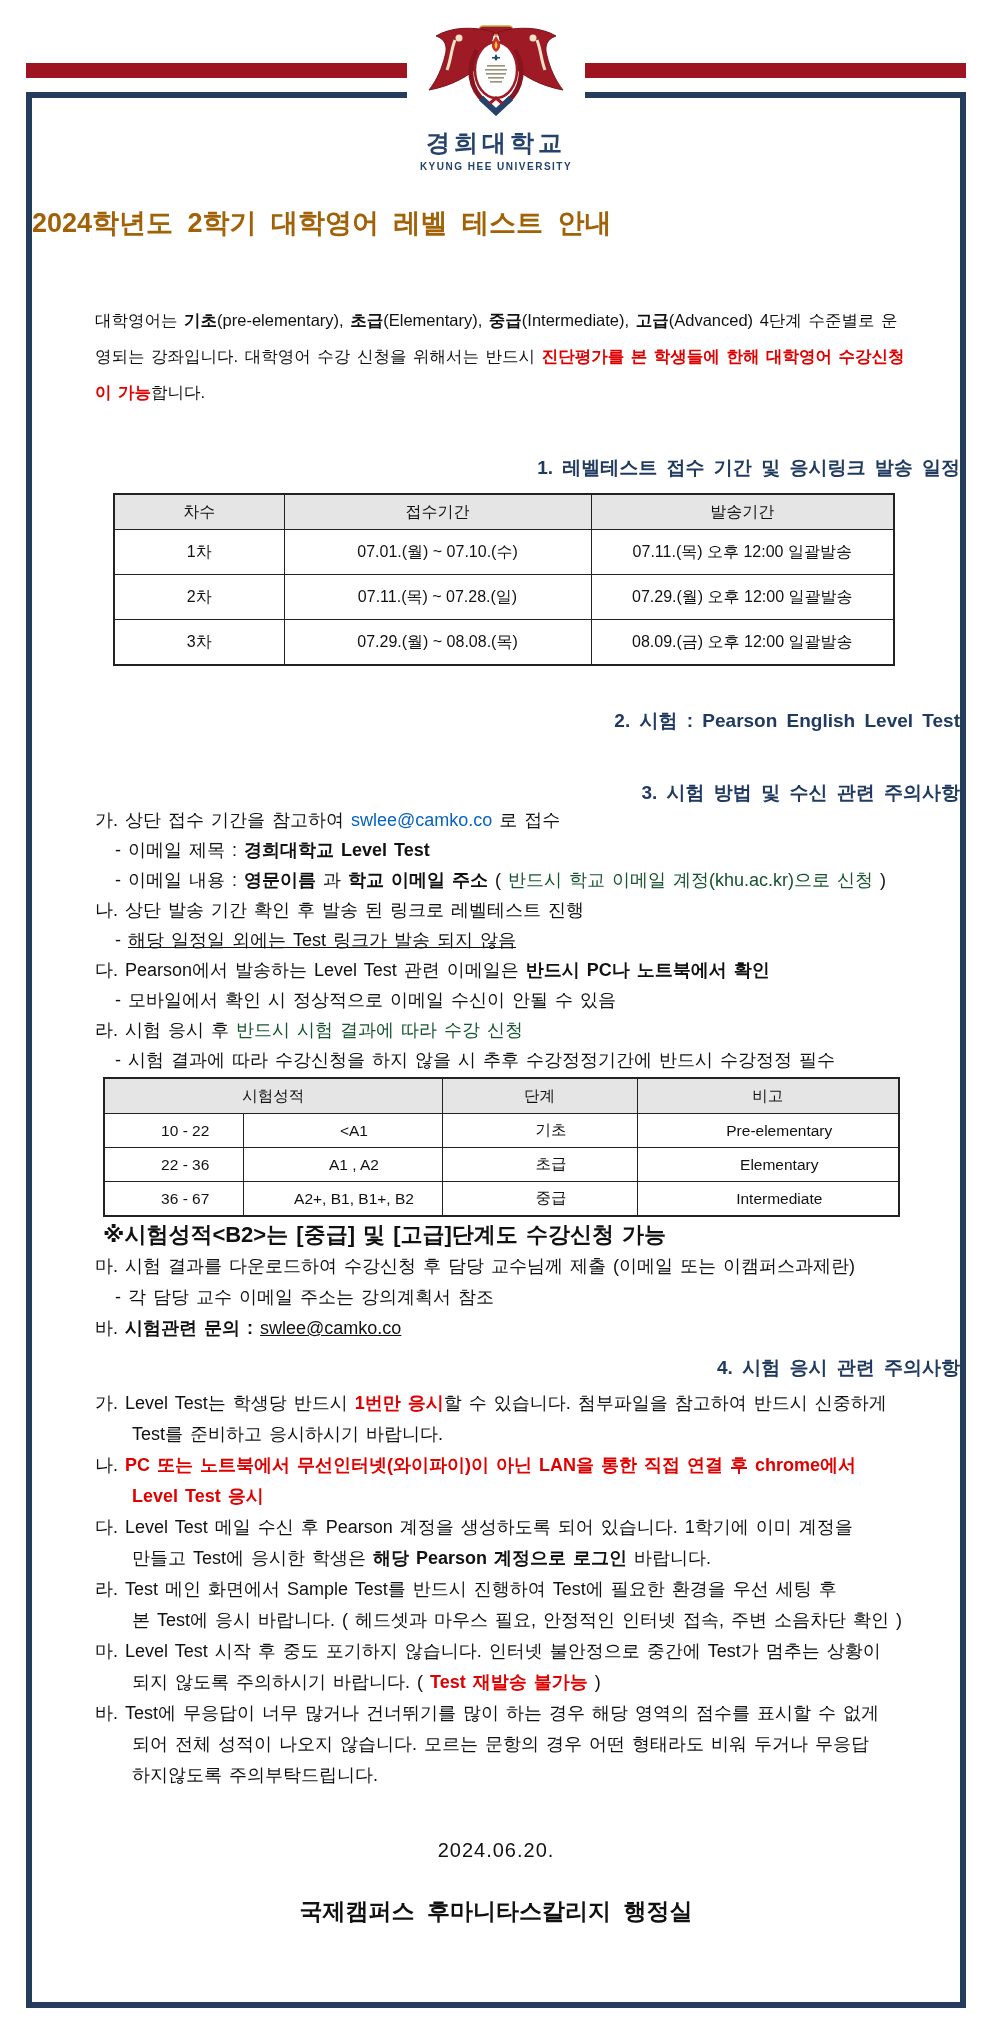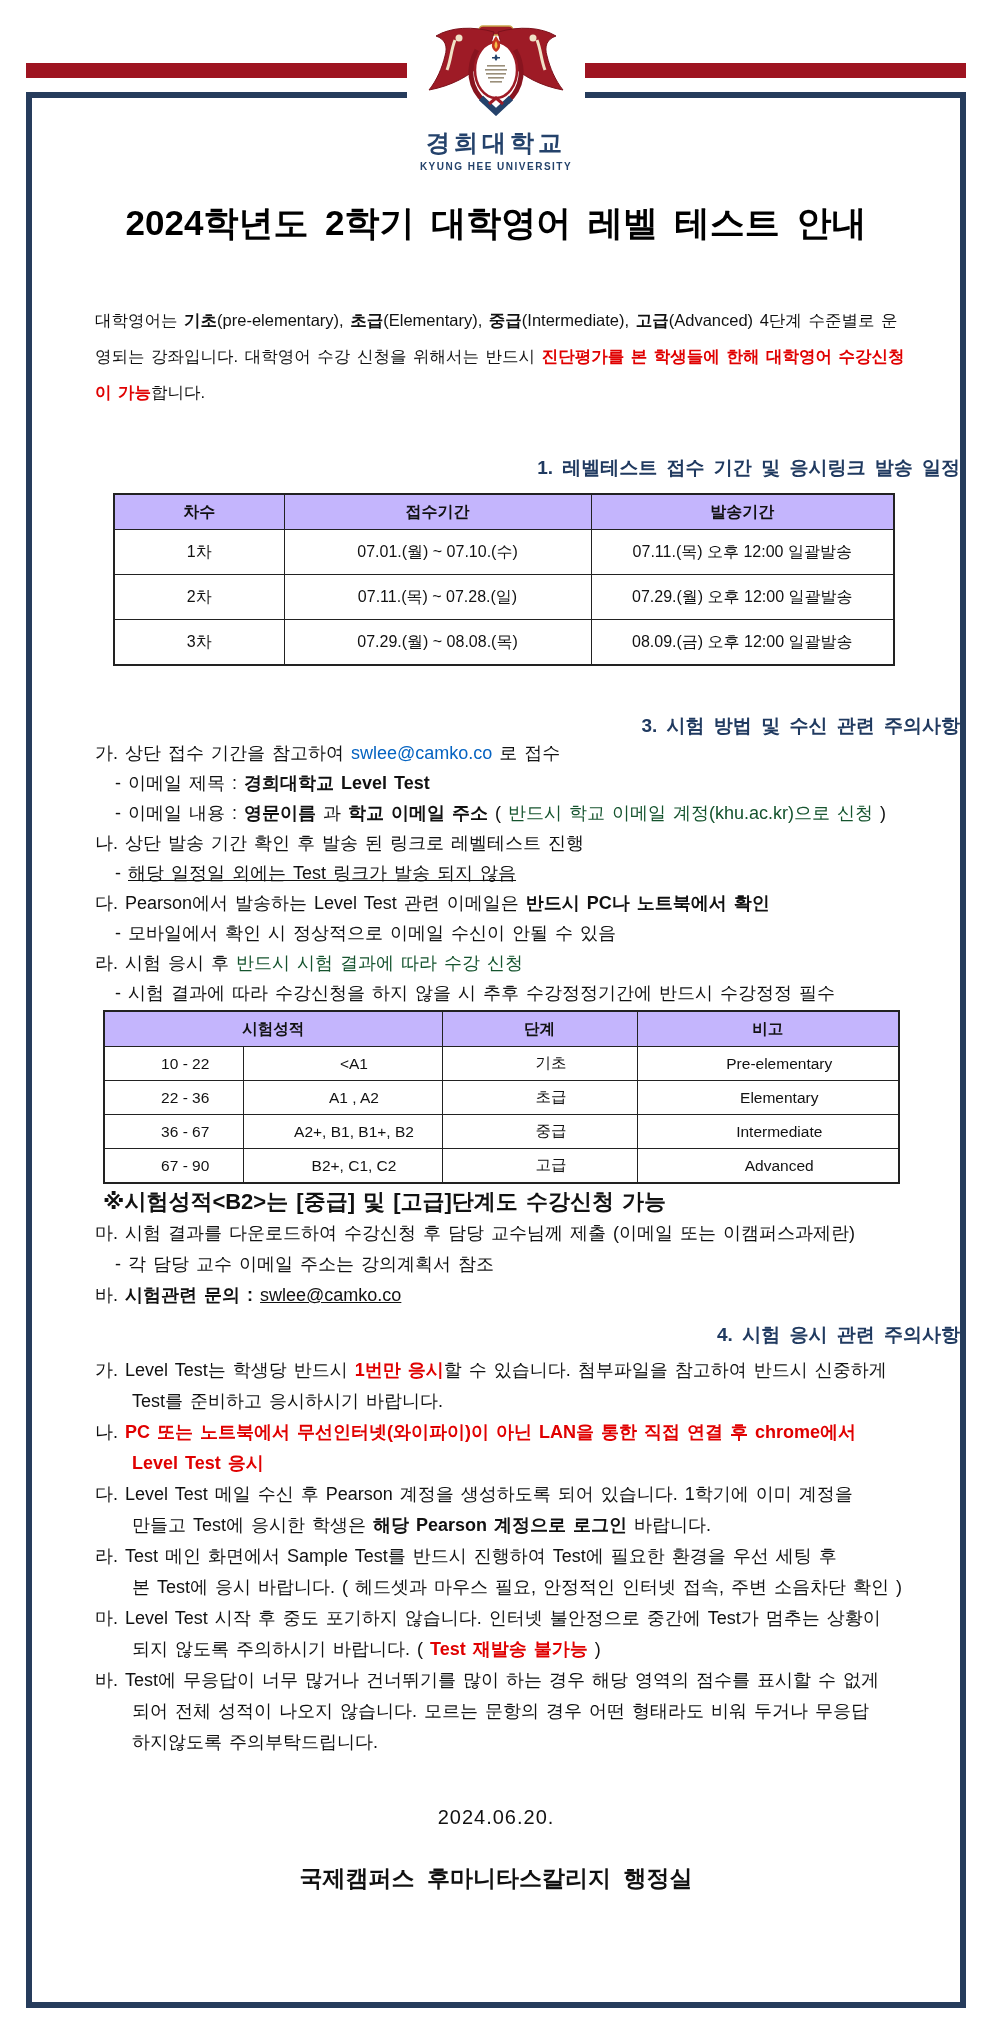--- a/index.html
+++ b/index.html
@@ -10,34 +10,34 @@
   .red-bar{position:absolute;left:26px;top:63px;width:940px;height:15px;background:#9e1421;z-index:1;}
   .content-box{position:absolute;left:26px;top:92px;width:940px;height:1916px;box-sizing:border-box;
                border:6px solid #263c5c;display:flex;flex-direction:column;align-items:stretch;z-index:0;}
   .crest-badge{position:absolute;top:24px;left:50%;transform:translateX(-50%);
                background:#fff;padding:0 14px;z-index:2;line-height:0;}
 
   .univ-kr{margin-top:30px;text-align:center;color:#24426b;font-weight:bold;font-size:24px;
            letter-spacing:4px;line-height:30px;}
   .univ-en{margin-top:2px;text-align:center;color:#24426b;font-weight:bold;font-size:10px;
            letter-spacing:1.5px;line-height:14px;}
-  .doc-title{margin-top:32px;text-align:center;color:#000000;font-size:35px;font-weight:bold;
+  .doc-title{margin-top:32px;color:#a16207;font-size:27px;font-weight:bold;
              line-height:34px;word-spacing:7px;}
 
   .intro{margin:62px 50px 0 63px;font-size:16.5px;line-height:36px;word-spacing:2px;}
 
   .sec-h{margin-left:36px;color:#203a60;font-size:19px;font-weight:bold;line-height:24px;word-spacing:4px;text-align:right;}
   .h-s1{margin-top:46px;}
   .h-s2{margin-top:43px;}
   .h-s3{margin-top:48px;}
   .h-s4{margin-top:12px;}
 
   table{border-collapse:collapse;table-layout:fixed;align-self:flex-start;}
   th,td{border:1px solid #222;text-align:center;padding:0;overflow:hidden;white-space:nowrap;}
-  th{background:#c4b5fd;font-weight:bold;}
+  th{background:#e5e5e5;font-weight:normal;}
   .t1{width:780px;margin:13px 0 0 81px;font-size:16px;border:2px solid #222;}
   .t1 th{height:34px;}
   .t1 td{height:44px;}
   .t2{width:795px;margin:2px 0 0 71px;font-size:15.5px;border:2px solid #222;}
   .t2 th{height:34px;}
   .t2 td{height:33px;padding-left:23px;}
 
   .lines{margin-left:63px;font-size:18px;word-spacing:2px;}
   .ln{line-height:30px;white-space:nowrap;}
   #s3b-lines{margin-top:4px;}
@@ -125,20 +125,21 @@
             <td>07.29.(월) 오후 12:00 일괄발송</td>
           </tr>
           <tr>
             <td>3차</td>
             <td>07.29.(월) ~ 08.08.(목)</td>
             <td>08.09.(금) 오후 12:00 일괄발송</td>
           </tr>
         </tbody>
       </table>
 
+    <div class="sec-h h-s2">2. 시험 : Pearson English Level Test</div>
 
     <div class="sec-h h-s3">3. 시험 방법 및 수신 관련 주의사항</div>
     <div class="lines" id="s3a-lines">
         <div class="ln ind0"><span class="sg-n">가. 상단 접수 기간을 참고하여 </span><span class="sg-bl">swlee@camko.co</span><span class="sg-n"> 로 접수</span></div>
         <div class="ln ind1"><span class="sg-n">- 이메일 제목 : </span><span class="sg-b">경희대학교 Level Test</span></div>
         <div class="ln ind1"><span class="sg-n">- 이메일 내용 : </span><span class="sg-b">영문이름</span><span class="sg-n"> 과 </span><span class="sg-b">학교 이메일 주소</span><span class="sg-n"> ( </span><span class="sg-r">반드시 학교 이메일 계정(khu.ac.kr)으로 신청</span><span class="sg-n"> )</span></div>
         <div class="ln ind0"><span class="sg-n">나. 상단 발송 기간 확인 후 발송 된 링크로 레벨테스트 진행</span></div>
         <div class="ln ind1"><span class="sg-n">- </span><span class="sg-u">해당 일정일 외에는 Test 링크가 발송 되지 않음 </span></div>
         <div class="ln ind0"><span class="sg-n">다. Pearson에서 발송하는 Level Test 관련 이메일은 </span><span class="sg-b">반드시 PC나 노트북에서 확인</span></div>
         <div class="ln ind1"><span class="sg-n">- 모바일에서 확인 시 정상적으로 이메일 수신이 안될 수 있음</span></div>
@@ -171,26 +172,20 @@
             <td>22 - 36</td>
             <td>A1 , A2</td>
             <td>초급</td>
             <td>Elementary</td>
           </tr>
           <tr>
             <td>36 - 67</td>
             <td>A2+, B1, B1+, B2</td>
             <td>중급</td>
             <td>Intermediate</td>
-          </tr>
-          <tr>
-            <td>67 - 90</td>
-            <td>B2+, C1, C2</td>
-            <td>고급</td>
-            <td>Advanced</td>
           </tr>
         </tbody>
       </table>
     <div class="score-note"><span class="sg-b">※시험성적&lt;B2&gt;는 [중급] 및 [고급]단계도 수강신청 가능</span></div>
     <div class="lines" id="s3b-lines">
         <div class="ln ind0"><span class="sg-n">마. 시험 결과를 다운로드하여 수강신청 후 담당 교수님께 제출 (이메일 또는 이캠퍼스과제란)</span></div>
         <div class="ln ind1"><span class="sg-n">- 각 담당 교수 이메일 주소는 강의계획서 참조</span></div>
         <div class="ln ind0"><span class="sg-n">바. </span><span class="sg-b">시험관련 문의 : </span><span class="sg-u">swlee@camko.co</span></div>
       </div>
 

